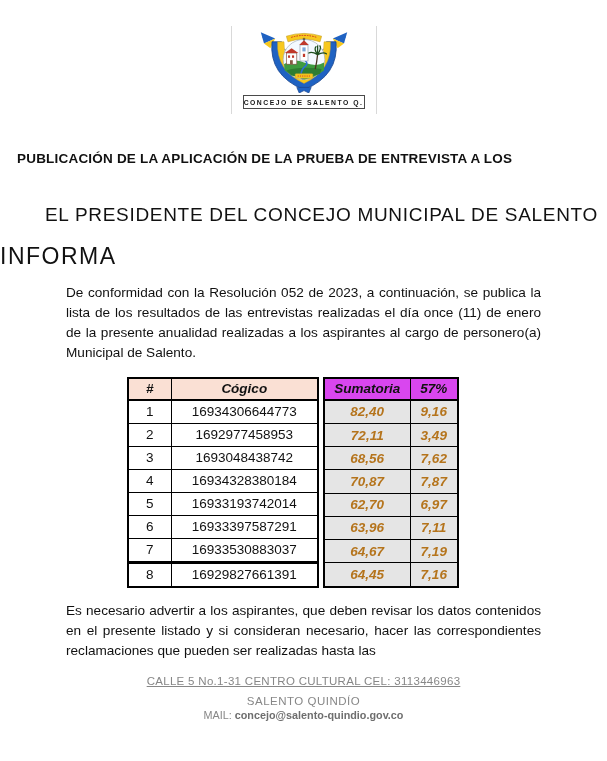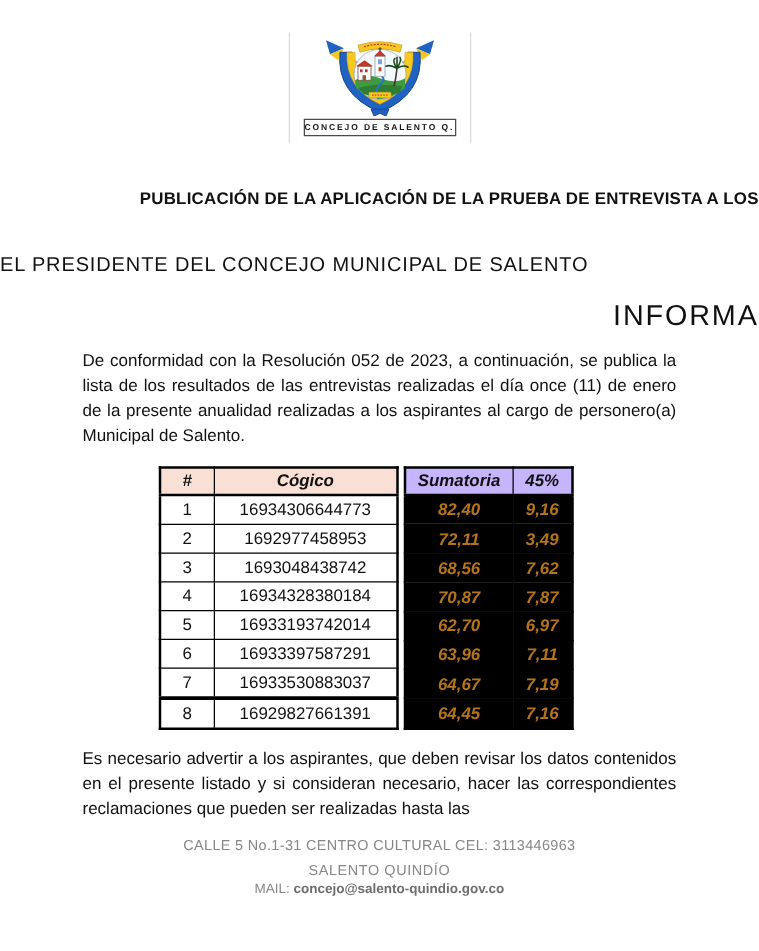--- a/index.html
+++ b/index.html
@@ -15,48 +15,48 @@
     padding:3px 0 5px; display:flex; flex-direction:column; align-items:center;
   }
   .crest { width:102px; height:64px; display:block; }
   .crest-caption {
     margin-top:2px; width:122px; box-sizing:border-box;
     border:1px solid #4a4a4a; background:#fff; color:#151515;
     font-size:6.8px; font-weight:bold; letter-spacing:1.5px;
     text-align:center; padding:3px 0 2px; white-space:nowrap;
   }
   
-  .title { margin-top:37px; text-align:right; font-weight:bold;
+  .title { margin-top:37px; text-align:left; font-weight:bold;
            font-size:13.5px; line-height:16.5px; letter-spacing:0.2px;padding-left:17px; }
-  .subtitle { margin-top:36px; font-size:16px; letter-spacing:0.7px; }
-  .informa { margin-top:17px; text-align:right; font-size:23px;
+  .subtitle { margin-top:36px; text-align:center; font-size:19px; letter-spacing:0.7px;padding-left:36px; }
+  .informa { margin-top:17px; text-align:left; font-size:23px;
              letter-spacing:1.5px; font-weight:400; }
   
   .para { margin-left:66px; margin-right:66px; text-align:justify;
           font-size:13.6px; line-height:20px; }
   .para1 { }
   .para2 { }
   
   .tables { display:flex; justify-content:center; gap:4px; margin-top:4px;
             transform:translateX(-11px); }
   table { border-collapse:collapse; border:2px solid #000; }
   th, td { border:1px solid #000; text-align:center; padding:0 2px; }
   thead tr { border-bottom:2px solid #000; }
   th { height:20px; font-style:italic; font-weight:bold; font-size:13.5px; }
   td { height:22px; font-size:13.5px; }
   .col-num { width:44px; } .col-cod { width:146px; }
   .col-sum { width:87px; } .col-pct { width:47px; }
   .tbl-left th { background:#FAE0D4; }
   .tbl-left tr.last-row td { border-top:3px solid #000; }
-  .tbl-right th { background:#c4b5fd; }
-  .tbl-right td { background:#000000; color:#B5741C;
+  .tbl-right th { background:#d946ef; }
+  .tbl-right td { background:#e5e5e5; color:#B5741C;
                   font-style:italic; font-weight:bold; }
   
   .footer { margin-top:10px; text-align:center; color:#878787; }
-  .footer-line1 { font-size:11.5px; letter-spacing:0.3px; }
+  .footer-line1 { font-size:11.5px; letter-spacing:0.3px;text-decoration:underline; }
   .footer-line2 { margin-top:8px; font-size:11.5px; letter-spacing:0.5px; }
   .footer-line3 { margin-top:2px; font-size:10.8px; }
   .footer-mail-value { font-weight:bold; color:#6e6e6e; }
 </style>
 </head>
 <body>
 
 <div class="page">
 
   <div class="logo-cell">
@@ -166,21 +166,21 @@
     </table>
 
     <table class="tbl-right">
       <colgroup>
           <col class="col-sum">
           <col class="col-pct">
         </colgroup>
       <thead>
         <tr>
           <th>Sumatoria</th>
-          <th>45%</th>
+          <th>57%</th>
         </tr>
       </thead>
       <tbody>
           <tr>
             <td>82,40</td>
             <td>9,16</td>
           </tr>
           <tr>
             <td>72,11</td>
             <td>3,49</td>

